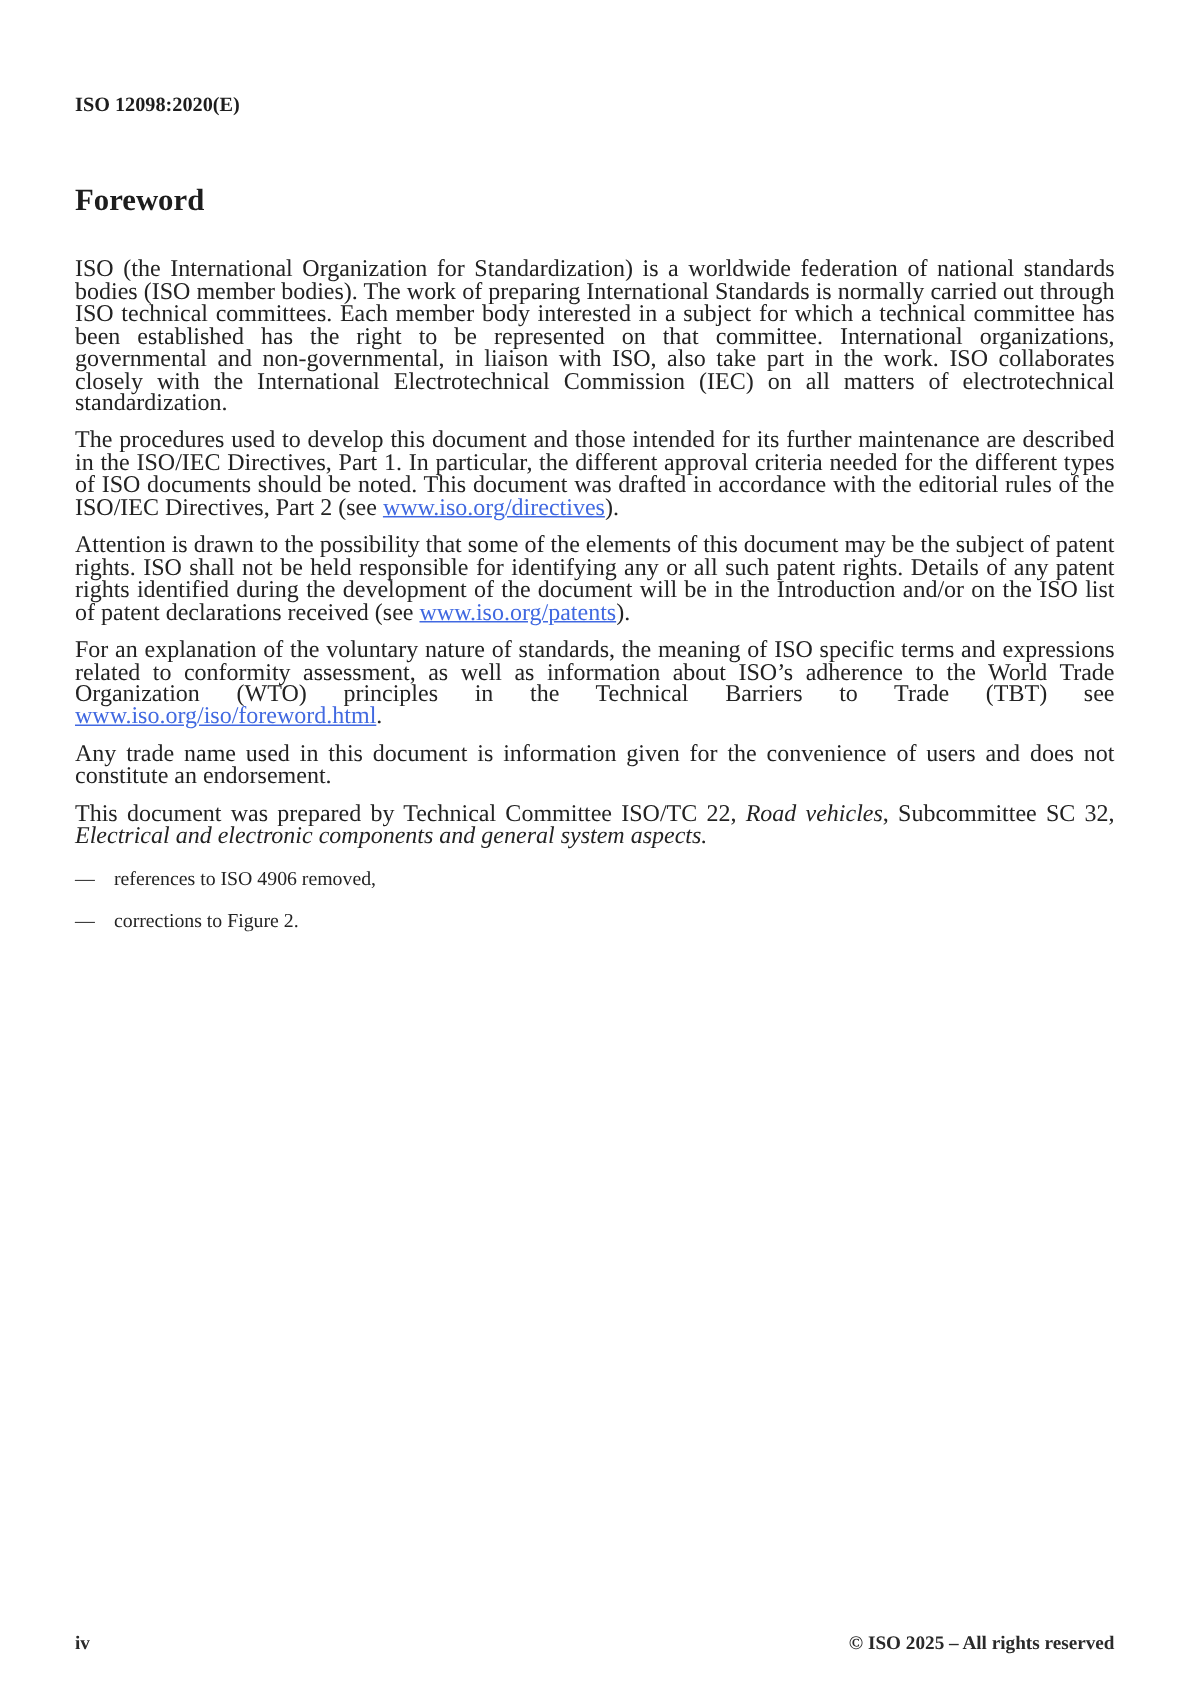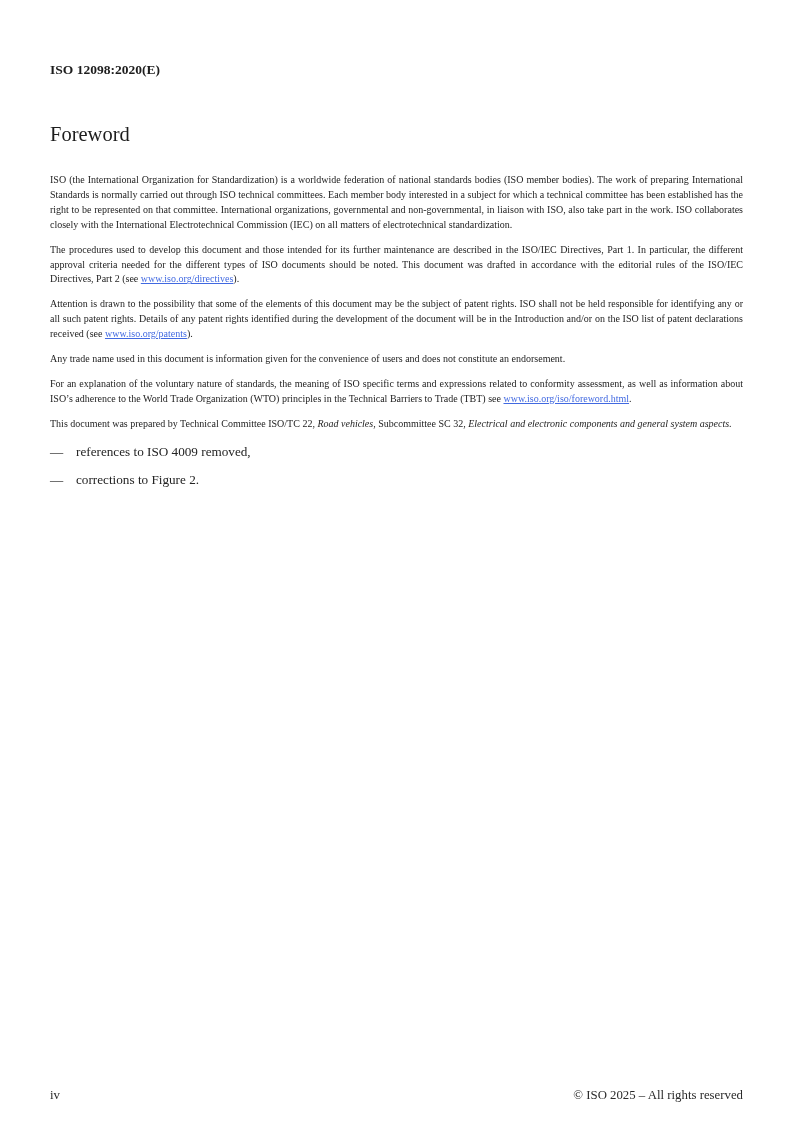--- a/index.html
+++ b/index.html
@@ -20,30 +20,30 @@
     overflow: hidden;
   }
   .running-header {
     font-size: 13.5px;
     font-weight: bold;
     line-height: 15px;
     color: #1d1d1d;
   }
   .doc-title {
     font-size: 20.5px;
-    font-weight: normal;
+    font-weight: bold;
     color: #1d1d1d;
     margin: 46px 0 0 0;
     line-height: 22px;
   }
   .doc-body {
     margin-top: 28px;
   }
   .para {
-    font-size: 10px;
+    font-size: 16px;
     line-height: 14.9px;
     text-align: justify;
     margin: 0 0 10px 0;
     color: #232323;
   }
   .list-item {
     display: flex;
     font-size: 13.2px;
     line-height: 14.9px;
     margin: 13px 0 13px 0;
@@ -65,38 +65,39 @@
   .footer {
     position: absolute;
     left: 50px;
     right: 50px;
     bottom: 33px;
     display: flex;
     justify-content: space-between;
     align-items: baseline;
     font-size: 12.8px;
     color: #2a2a2a;
+    font-weight: bold;
   }
 </style>
 </head>
 <body>
 
 <div class="page">
   <div class="running-header">ISO 12098:2020(E)</div>
   <h1 class="doc-title">Foreword</h1>
   <div class="doc-body" id="doc-body">
       <p class="para"><span>ISO (the International Organization for Standardization) is a worldwide federation of national standards bodies (ISO member bodies). The work of preparing International Standards is normally carried out through ISO technical committees. Each member body interested in a subject for which a technical committee has been established has the right to be represented on that committee. International organizations, governmental and non-governmental, in liaison with ISO, also take part in the work. ISO collaborates closely with the International Electrotechnical Commission (IEC) on all matters of electrotechnical standardization.</span></p>
       <p class="para"><span>The procedures used to develop this document and those intended for its further maintenance are described in the ISO/IEC Directives, Part 1. In particular, the different approval criteria needed for the different types of ISO documents should be noted. This document was drafted in accordance with the editorial rules of the ISO/IEC Directives, Part 2 (see </span><a class="link" href="#">www.iso.org/directives</a><span>).</span></p>
       <p class="para"><span>Attention is drawn to the possibility that some of the elements of this document may be the subject of patent rights. ISO shall not be held responsible for identifying any or all such patent rights. Details of any patent rights identified during the development of the document will be in the Introduction and/or on the ISO list of patent declarations received (see </span><a class="link" href="#">www.iso.org/patents</a><span>).</span></p>
+      <p class="para"><span>For an explanation of the voluntary nature of standards, the meaning of ISO specific terms and expressions related to conformity assessment, as well as information about ISO’s adherence to the World Trade Organization (WTO) principles in the Technical Barriers to Trade (TBT) see </span><a class="link" href="#">www.iso.org/iso/foreword.html</a><span>.</span></p>
       <p class="para"><span>Any trade name used in this document is information given for the convenience of users and does not constitute an endorsement.</span></p>
-      <p class="para"><span>For an explanation of the voluntary nature of standards, the meaning of ISO specific terms and expressions related to conformity assessment, as well as information about ISO’s adherence to the World Trade Organization (WTO) principles in the Technical Barriers to Trade (TBT) see </span><a class="link" href="#">www.iso.org/iso/foreword.html</a><span>.</span></p>
       <p class="para"><span>This document was prepared by Technical Committee ISO/TC 22, </span><em>Road vehicles</em><span>, Subcommittee SC 32, </span><em>Electrical and electronic components and general system aspects.</em></p>
       <p class="list-item">
         <span class="marker">—</span>
-        <span class="li-text"><span>references to ISO 4009 removed,</span></span>
+        <span class="li-text"><span>references to ISO 4906 removed,</span></span>
       </p>
       <p class="list-item">
         <span class="marker">—</span>
         <span class="li-text"><span>corrections to Figure 2.</span></span>
       </p>
     </div>
   <div class="footer">
     <span>iv</span>
     <span>© ISO 2025 – All rights reserved</span>
   </div>

